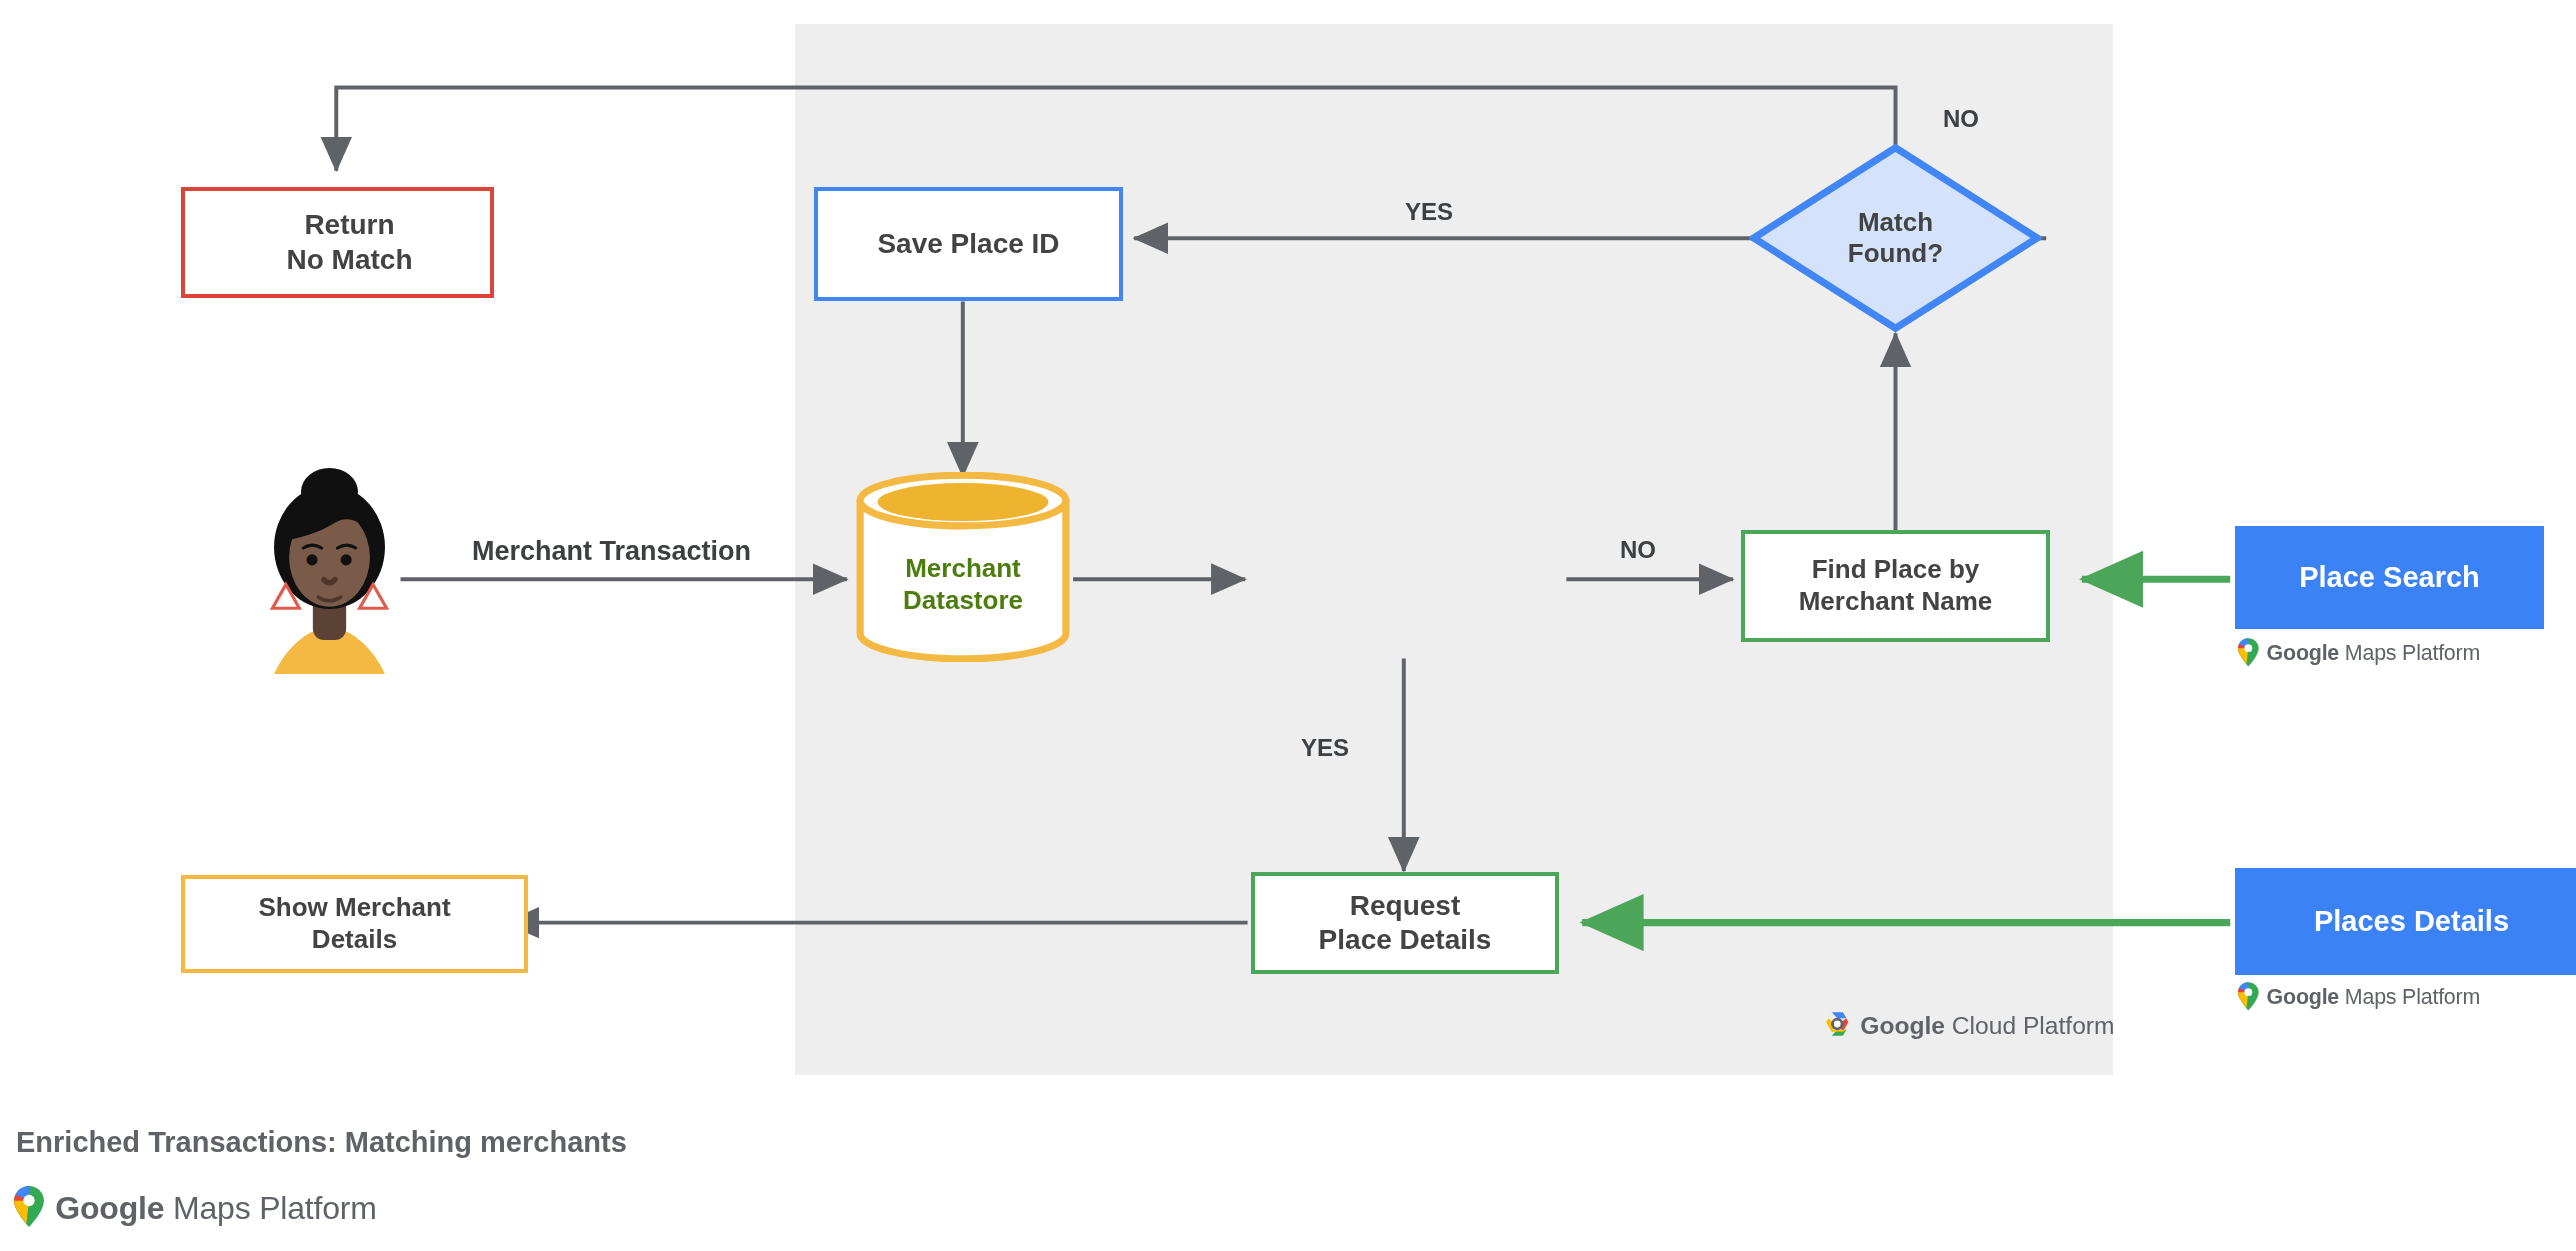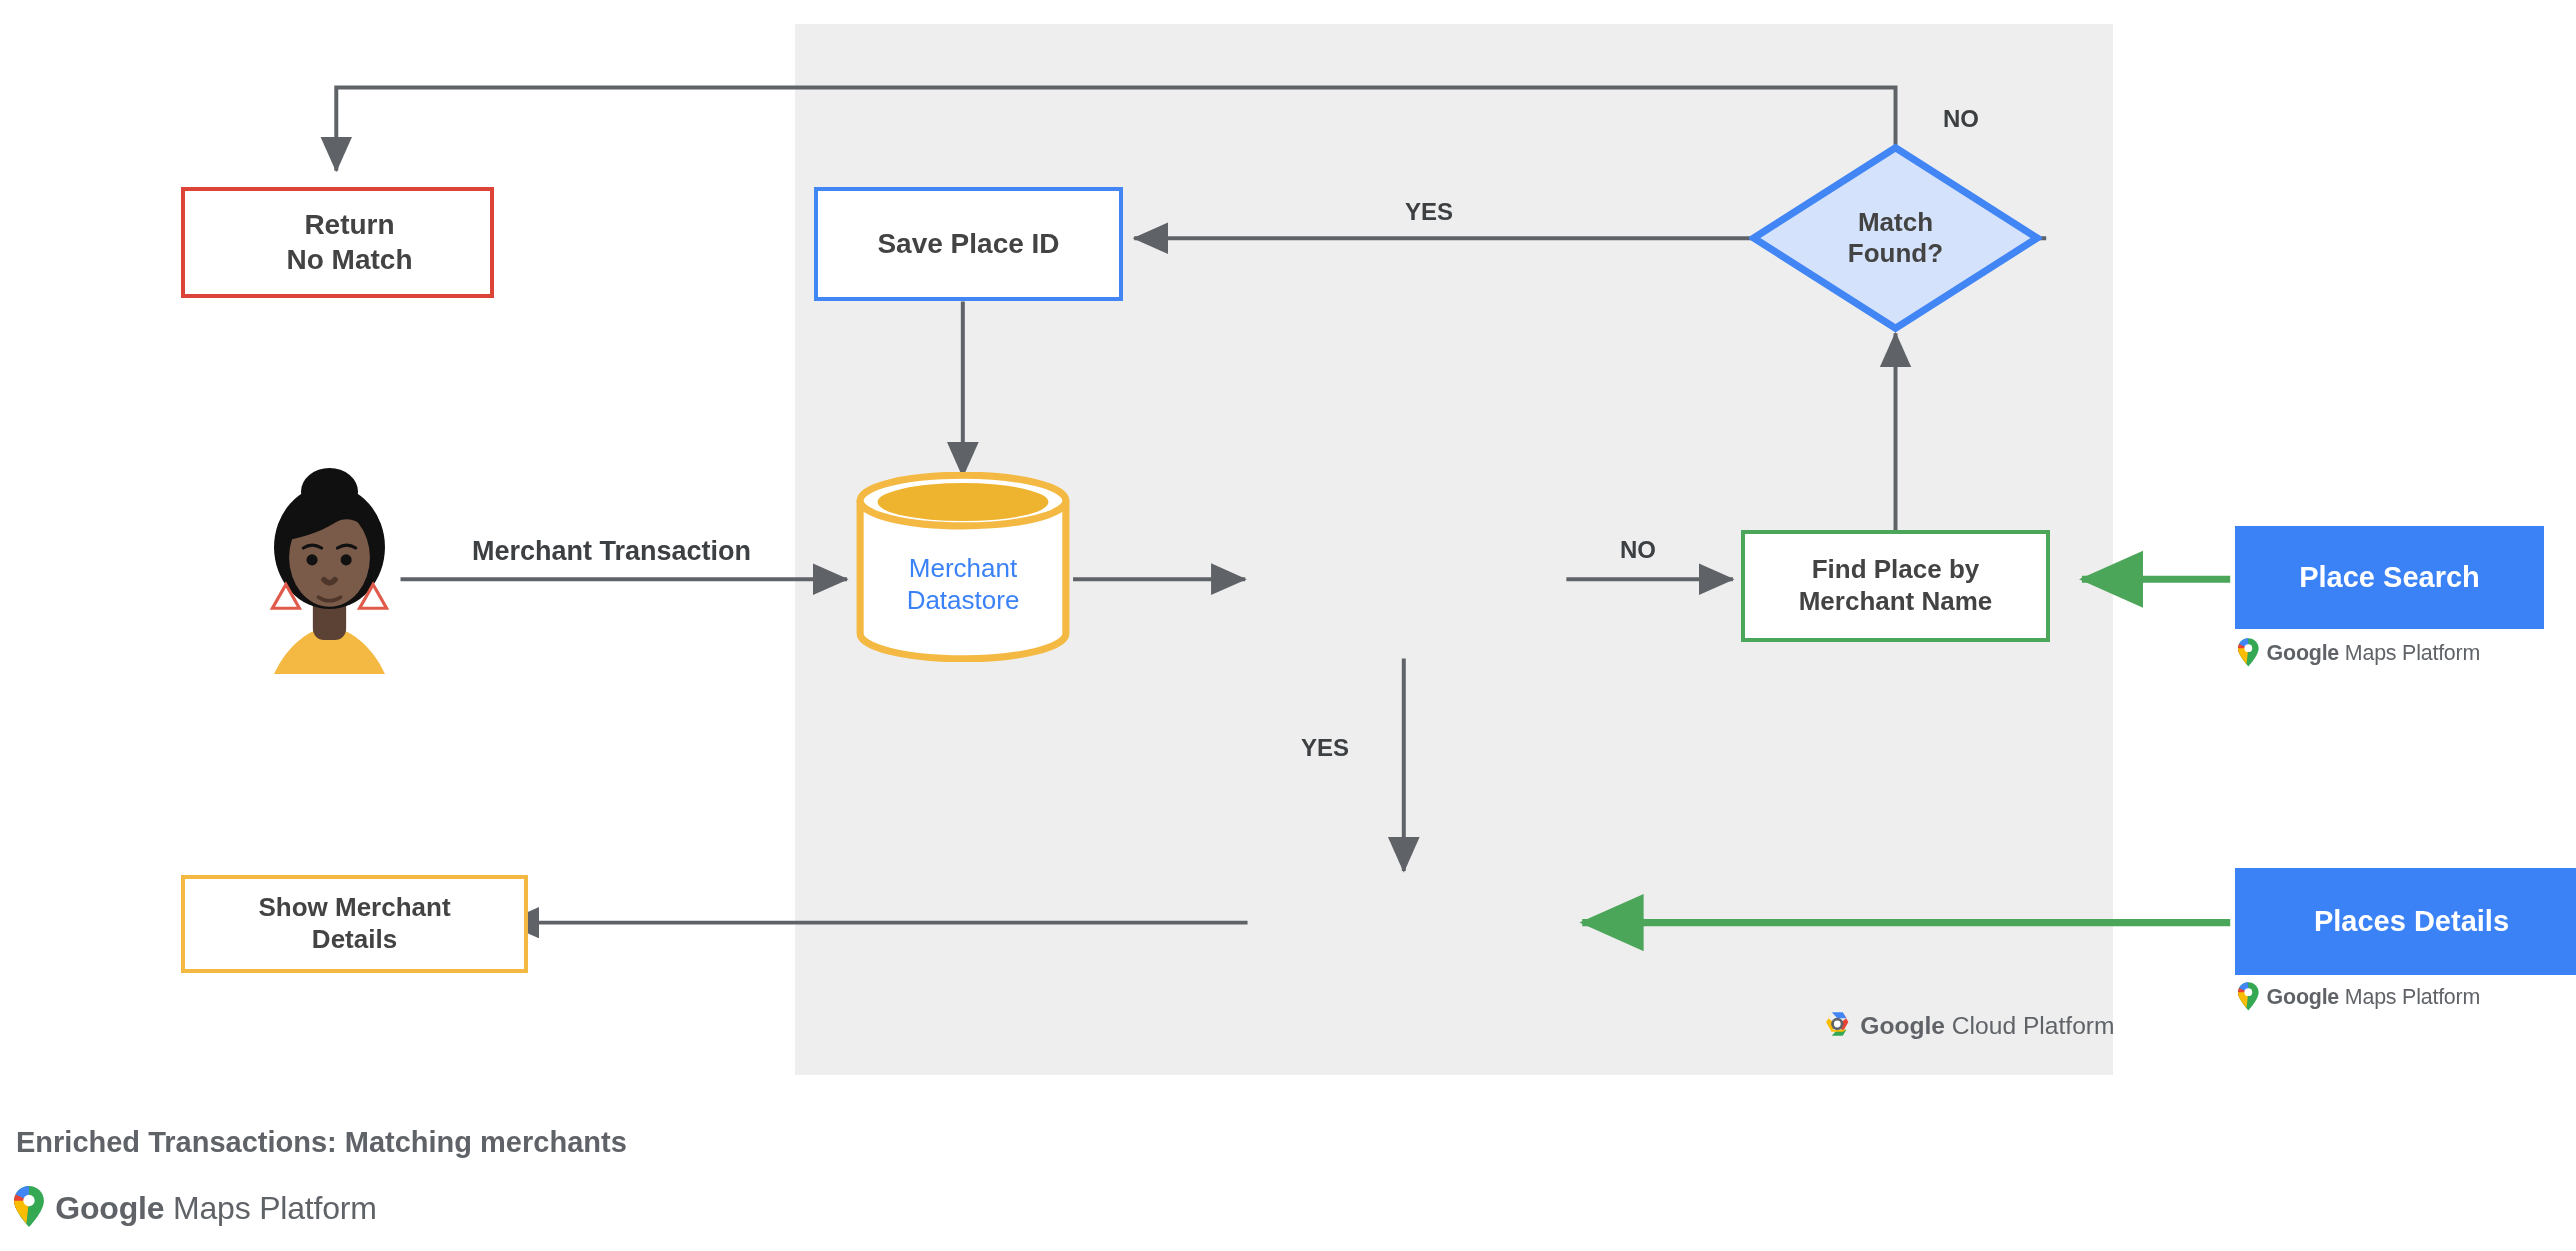--- a/index.html
+++ b/index.html
@@ -54,21 +54,21 @@
     text-align:center;white-space:pre-line;
     font-weight:700;color:#434343;line-height:1.2;
     pointer-events:none;
   }
 
   
   .cylinder{position:absolute;}
   .cyl-text{
     position:absolute;left:0;width:100%;
     text-align:center;white-space:pre-line;
-    font-weight:400;color:#3b82f6;line-height:1.22;
+    font-weight:700;color:#4d7c0f;line-height:1.22;
   }
 
   
   #edges{position:absolute;left:0;top:0;width:2576px;height:1252px;pointer-events:none;}
 
   
   .edge-label{
     position:absolute;font-weight:700;color:#3c4043;
     white-space:nowrap;
   }
@@ -217,20 +217,24 @@
     <div class="cyl-text" style="top:81px;font-size:26px;">Merchant
 Datastore</div>
   </div>
 
 
   <div class="node node-green" style="left:1741px;top:530px;width:309px;height:112px;font-size:26px;">
     <span class="lbl">Find Place by
 Merchant Name</span>
   </div>
 
+  <div class="node node-green" style="left:1251px;top:872px;width:308px;height:102px;font-size:28px;">
+    <span class="lbl">Request
+Place Details</span>
+  </div>
 
   <div class="node node-amber" style="left:181px;top:875px;width:347px;height:98px;font-size:26px;">
     <span class="lbl">Show Merchant
 Details</span>
   </div>
 
   <div class="chip" style="left:2235px;top:526px;width:309px;height:103px;font-size:29px;">
     <span>Place Search</span>
   </div>
   <div class="logo-lockup" style="left:2238px;top:638px;">

